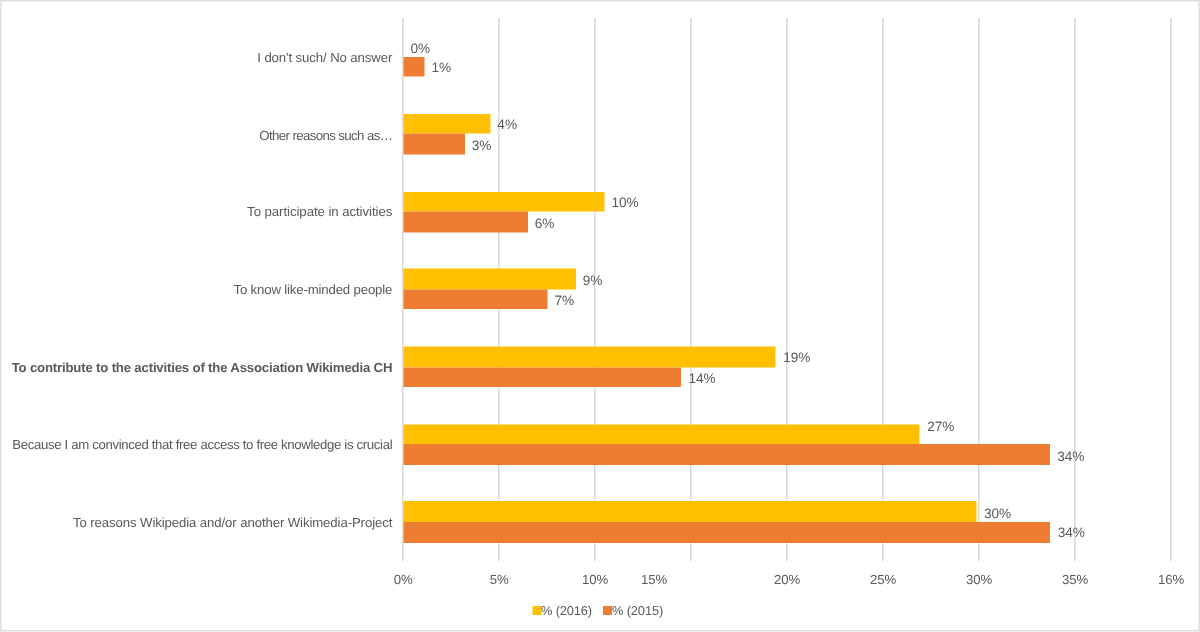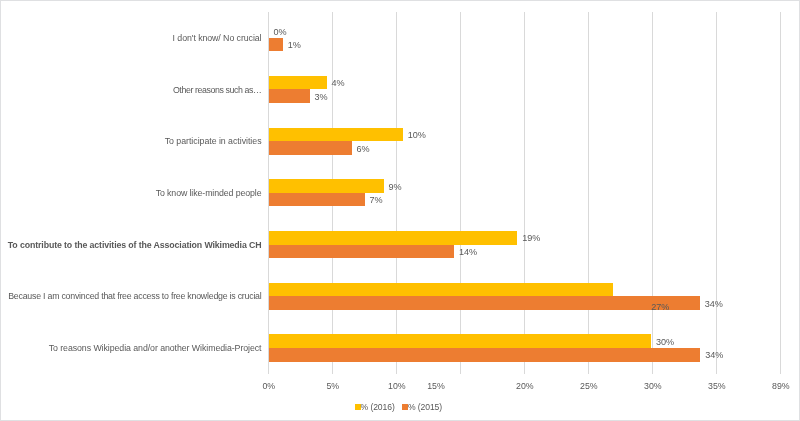--- a/index.html
+++ b/index.html
@@ -56,26 +56,26 @@
       <div class="bar bar-2015" style="left: 267.8px; top: 88.4143px; width: 40.96px; background: rgb(237, 125, 49);"></div>
       <div class="bar bar-2015" style="left: 267.8px; top: 36.7px; width: 14.08px; background: rgb(237, 125, 49);"></div>
     </div>
   <div id="cat-labels">
       <div class="cat-label" style="right: 537.5px; top: 342.143px; letter-spacing: -0.072px;">To reasons Wikipedia and/or another Wikimedia-Project</div>
       <div class="cat-label" style="right: 537.5px; top: 290.429px; letter-spacing: -0.23px;">Because I am convinced that free access to free knowledge is crucial</div>
       <div class="cat-label" style="right: 537.5px; top: 238.714px; letter-spacing: -0.122px; font-weight: bold;">To contribute to the activities of the Association Wikimedia CH</div>
       <div class="cat-label" style="right: 537.5px; top: 187px; letter-spacing: -0.104px;">To know like-minded people</div>
       <div class="cat-label" style="right: 537.5px; top: 135.286px; letter-spacing: -0.037px;">To participate in activities</div>
       <div class="cat-label" style="right: 537.5px; top: 83.5714px; letter-spacing: -0.395px;">Other reasons such as…</div>
-      <div class="cat-label" style="right: 537.5px; top: 31.8571px; letter-spacing: -0.073px;">I don't know/ No crucial</div>
+      <div class="cat-label" style="right: 537.5px; top: 31.8571px; letter-spacing: -0.073px;">I don't such/ No answer</div>
     </div>
   <div id="data-labels">
       <div class="dlabel" style="left: 654.936px; top: 335.886px;">30%</div>
       <div class="dlabel" style="left: 704.216px; top: 349.486px;">34%</div>
-      <div class="dlabel" style="left: 617.176px; top: 301px; margin-left: 33px;">27%</div>
+      <div class="dlabel" style="left: 617.176px; top: 278px;">27%</div>
       <div class="dlabel" style="left: 703.832px; top: 297.771px;">34%</div>
       <div class="dlabel" style="left: 521.176px; top: 232.457px;">19%</div>
       <div class="dlabel" style="left: 457.944px; top: 246.057px;">14%</div>
       <div class="dlabel" style="left: 387.544px; top: 180.743px;">9%</div>
       <div class="dlabel" style="left: 368.6px; top: 194.343px;">7%</div>
       <div class="dlabel" style="left: 406.744px; top: 129.029px;">10%</div>
       <div class="dlabel" style="left: 355.544px; top: 142.629px;">6%</div>
       <div class="dlabel" style="left: 330.584px; top: 77.3143px;">4%</div>
       <div class="dlabel" style="left: 313.56px; top: 90.9143px;">3%</div>
       <div class="dlabel" style="left: 272.6px; top: 25.6px;">0%</div>
@@ -83,16 +83,16 @@
     </div>
   <div id="ticks">
       <div class="tick" style="left: 247.8px; top: 380px;">0%</div>
       <div class="tick" style="left: 311.8px; top: 380px;">5%</div>
       <div class="tick" style="left: 375.8px; top: 380px;">10%</div>
       <div class="tick" style="left: 415px; top: 380px;">15%</div>
       <div class="tick" style="left: 503.8px; top: 380px;">20%</div>
       <div class="tick" style="left: 567.8px; top: 380px;">25%</div>
       <div class="tick" style="left: 631.8px; top: 380px;">30%</div>
       <div class="tick" style="left: 695.8px; top: 380px;">35%</div>
-      <div class="tick" style="left: 759.8px; top: 380px;">89%</div>
+      <div class="tick" style="left: 759.8px; top: 380px;">16%</div>
     </div>
   <div id="chart-legend"><span class="legend-item"><span class="legend-swatch" style="background: rgb(255, 192, 0);"></span><span class="legend-text">% (2016)</span></span><span class="legend-item"><span class="legend-swatch" style="background: rgb(237, 125, 49);"></span><span class="legend-text">% (2015)</span></span></div>
 </div>
 
 </body></html>

